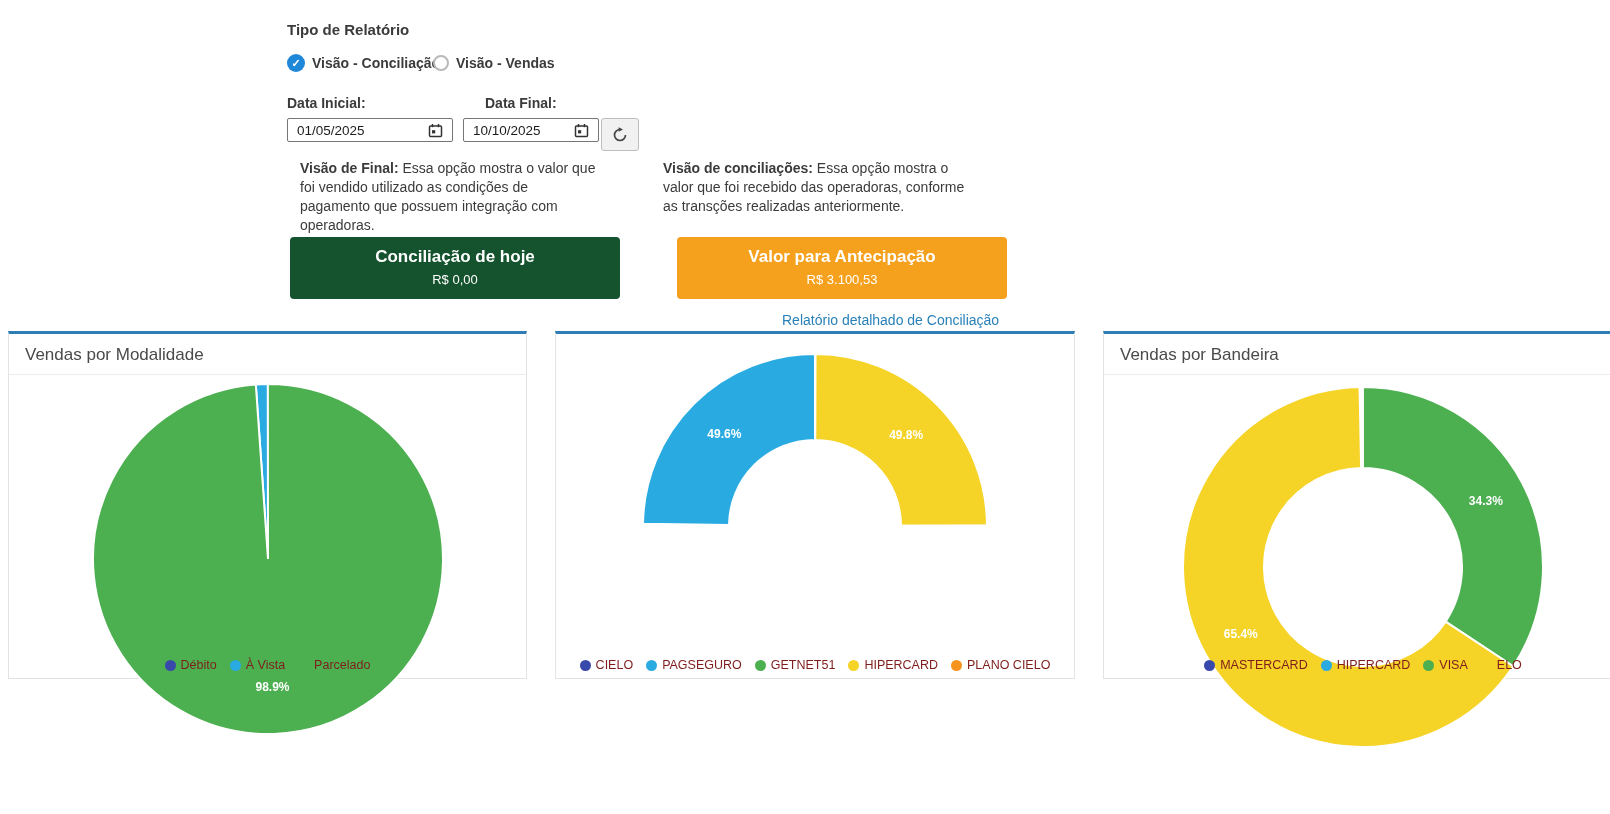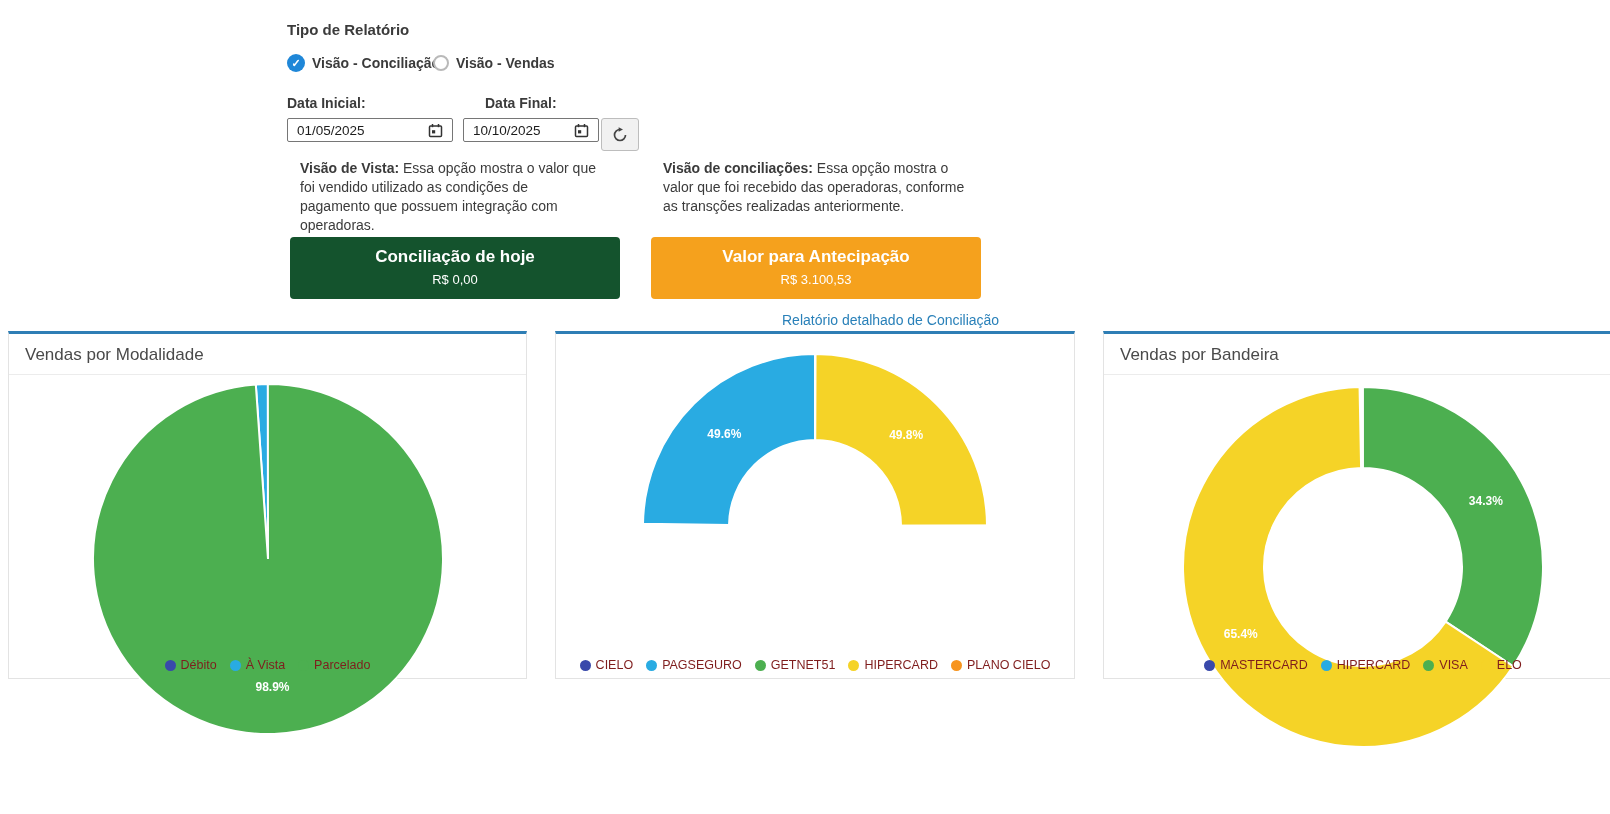--- a/index.html
+++ b/index.html
@@ -38,21 +38,21 @@
   }
 
   .desc { margin:0; font-size:14px; line-height:19px; color:#3b3b3b; }
   .desc b { font-weight:bold; }
 
   .big-btn {
     width:330px; height:62px; border-radius:4px; color:#fff; text-align:center;
     padding-top:9px; cursor:pointer;
   }
   .big-btn.green  { background:#14532d; }
-  .big-btn.orange { background:#f5a11d; }
+  .big-btn.orange { background:#f5a11d;margin-left:26px; }
   .bb-title { font-size:17px; font-weight:bold; line-height:22px; }
   .bb-value { font-size:13px; margin-top:4px; }
 
   .link { color:#2980b9; font-size:14px; text-decoration:none; cursor:pointer; }
 
   .panel {
     height:348px; background:#fff;
     border:1px solid #e3e3e3; border-top:3px solid #2e7eb5;
   }
   .panel-title {
@@ -116,21 +116,21 @@
 
 <div class="abs refresh-btn" style="left:601px; top:118px;">
   <span style="display:flex;">
     <svg width="16" height="16" viewBox="0 0 16 16">
       <path d="M 13.5 8 A 5.5 5.5 0 1 1 8 2.5" fill="none" stroke="#444" stroke-width="1.7"></path>
       <path d="M 6.6 0.2 L 11 2.5 L 6.6 4.8 Z" fill="#444"></path>
     </svg>
   </span>
 </div>
 
-<p class="abs desc" style="left:300px; top:159px; width:296px;"><b>Visão de Vista:</b><span> Essa opção mostra o valor que foi vendido utilizado as condições de pagamento que possuem integração com operadoras.</span></p>
+<p class="abs desc" style="left:300px; top:159px; width:296px;"><b>Visão de Final:</b><span> Essa opção mostra o valor que foi vendido utilizado as condições de pagamento que possuem integração com operadoras.</span></p>
 
 <p class="abs desc" style="left:663px; top:159px; width:318px;"><b>Visão de conciliações:</b><span> Essa opção mostra o valor que foi recebido das operadoras, conforme as transções realizadas anteriormente.</span></p>
 
 <div class="abs big-btn green" style="left:290px; top:237px;">
   <div class="bb-title">Conciliação de hoje</div>
   <div class="bb-value">R$ 0,00</div>
 </div>
 
 <div class="abs big-btn orange" style="left:651px; top:237px;">
   <div class="bb-title">Valor para Antecipação</div>

